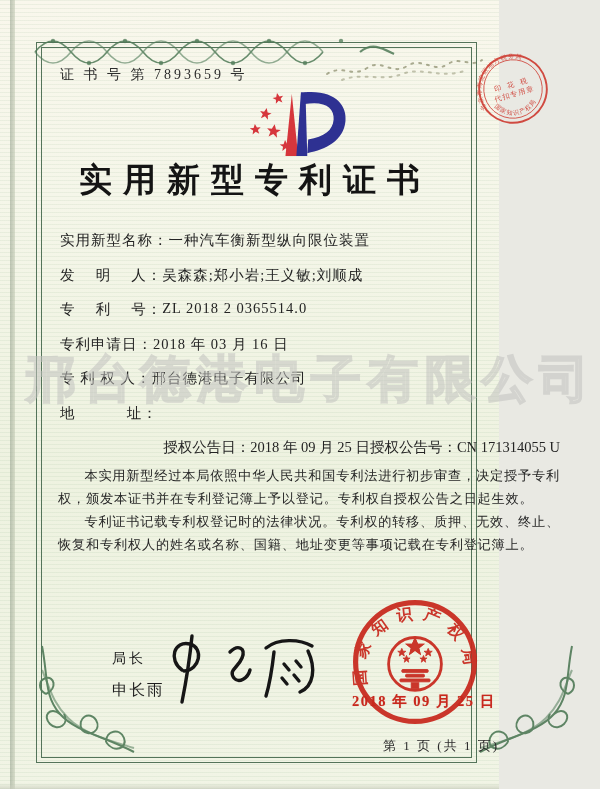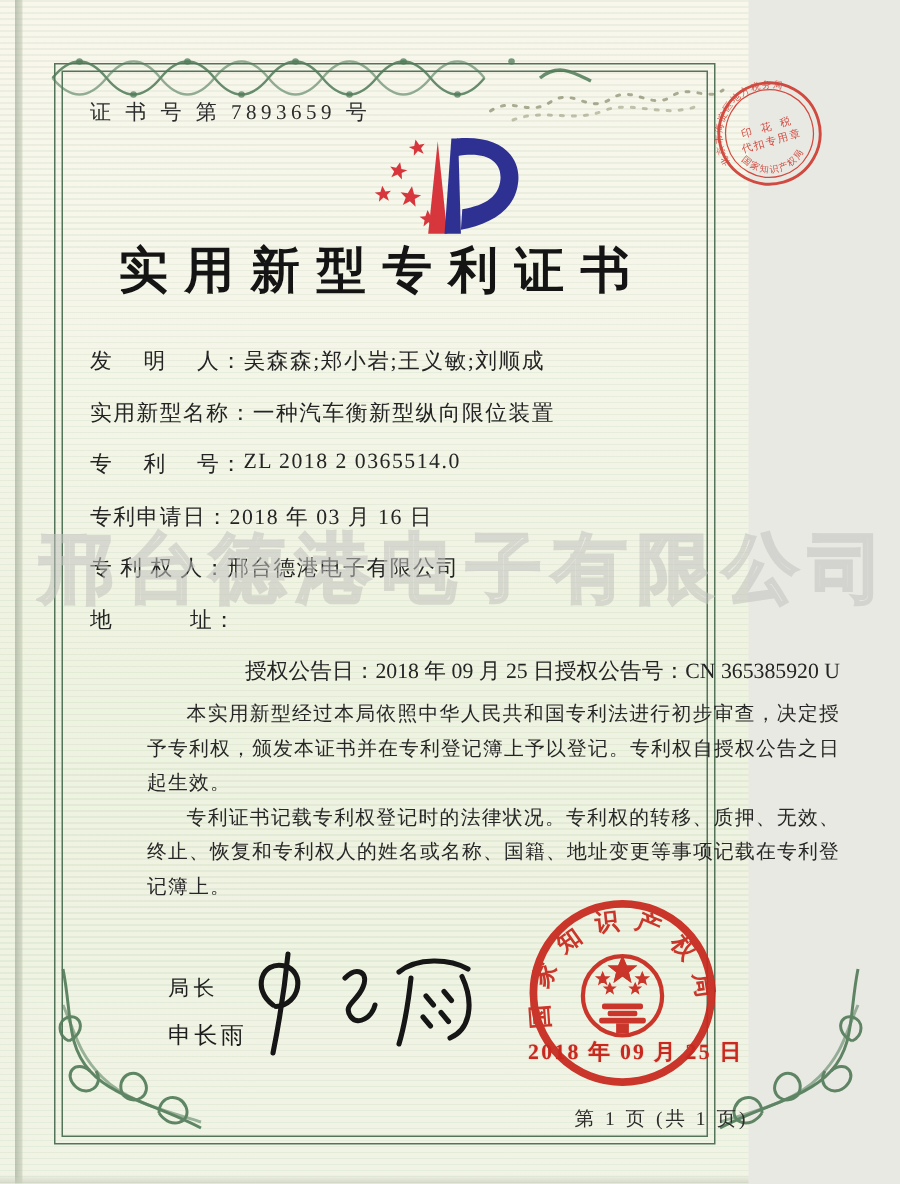--- a/index.html
+++ b/index.html
@@ -23,21 +23,21 @@
   .logo { position:absolute; left:250px; top:86px; width:100px; height:78px; }
   .title { position:absolute; left:0; top:158px; width:100%; text-align:center;
     font-size:33px; font-weight:bold; color:#141414; letter-spacing:11px; text-indent:11px; }
   .fields { position:absolute; left:60px; top:231px; width:500px; font-size:14.5px; color:#242424; }
   .frow { display:flex; height:34.5px; align-items:flex-start; }
   .frow .lab { white-space:pre; letter-spacing:1px; }
   .frow .val { letter-spacing:1px; }
   .grant-row { display:flex; justify-content:flex-end; height:34.5px; }
   .paras { position:absolute; left:58px; top:464px; width:502px;
     font-size:13.2px; line-height:23px; color:#272727; text-align:justify; letter-spacing:0.8px; }
-  .paras p { text-indent:2em;margin-left:40px; }
+  .paras p { text-indent:2em; }
   .sig-title { position:absolute; left:112px; top:650px; font-size:14px; color:#1d1d1d; letter-spacing:3px; }
   .sig-name { position:absolute; left:112px; top:680px; font-size:15.5px; color:#1d1d1d; letter-spacing:2px; }
   .sig-hand { position:absolute; left:152px; top:626px; width:175px; height:84px; }
   .seal { position:absolute; left:349px; top:596px; width:132px; height:132px; opacity:.93; }
   .seal-date { position:absolute; left:352px; top:692px; font-size:14.5px; color:#c8281d;
     letter-spacing:1.5px; font-weight:bold; text-shadow:0 0 1px rgba(200,40,29,.4); }
   .tax-stamp { position:absolute; left:468px; top:44px; width:90px; height:90px;
     transform:rotate(-16deg); opacity:.88; }
   .scribble { position:absolute; left:322px; top:46px; width:165px; height:42px; opacity:.5; }
   .watermark { position:absolute; left:26px; top:346px; width:560px; text-align:center;
@@ -114,45 +114,45 @@
       <use href="#st" transform="translate(6,45) scale(1.25) rotate(-6)"></use>
       <use href="#st" transform="translate(26,47) scale(1.6) rotate(8)"></use>
       <use href="#st" transform="translate(39,63) scale(1.3) rotate(-4)"></use>
     </g>
   </svg>
 
   <div class="title">实用新型专利证书</div>
 
   <div class="fields">
     <div class="frow">
+      <span class="lab">实用新型名称：</span>
+        <span class="val">一种汽车衡新型纵向限位装置</span>
+    </div>
+    <div class="frow">
       <span class="lab">发　 明　 人：</span>
         <span class="val">吴森森;郑小岩;王义敏;刘顺成</span>
     </div>
     <div class="frow">
-      <span class="lab">实用新型名称：</span>
-        <span class="val">一种汽车衡新型纵向限位装置</span>
-    </div>
-    <div class="frow">
       <span class="lab">专　 利　 号：</span>
         <span class="val">ZL 2018 2 0365514.0</span>
     </div>
     <div class="frow">
       <span class="lab">专利申请日：</span>
         <span class="val">2018 年 03 月 16 日</span>
     </div>
     <div class="frow">
       <span class="lab">专 利 权 人：</span>
         <span class="val">邢台德港电子有限公司</span>
     </div>
     <div class="frow">
       <span class="lab">地　　　 址：</span>
     </div>
     <div class="grant-row">
       <span><span class="lab">授权公告日：</span><span class="val">2018 年 09 月 25 日</span></span>
-      <span><span class="lab">授权公告号：</span><span class="val">CN 365385920 U</span></span>
+      <span><span class="lab">授权公告号：</span><span class="val">CN 171314055 U</span></span>
     </div>
   </div>
 
   <div class="paras">
     <p>本实用新型经过本局依照中华人民共和国专利法进行初步审查，决定授予专利权，颁发本证书并在专利登记簿上予以登记。专利权自授权公告之日起生效。</p>
     <p>专利证书记载专利权登记时的法律状况。专利权的转移、质押、无效、终止、恢复和专利权人的姓名或名称、国籍、地址变更等事项记载在专利登记簿上。</p>
   </div>
 
   <div class="watermark">邢台德港电子有限公司</div>
 

